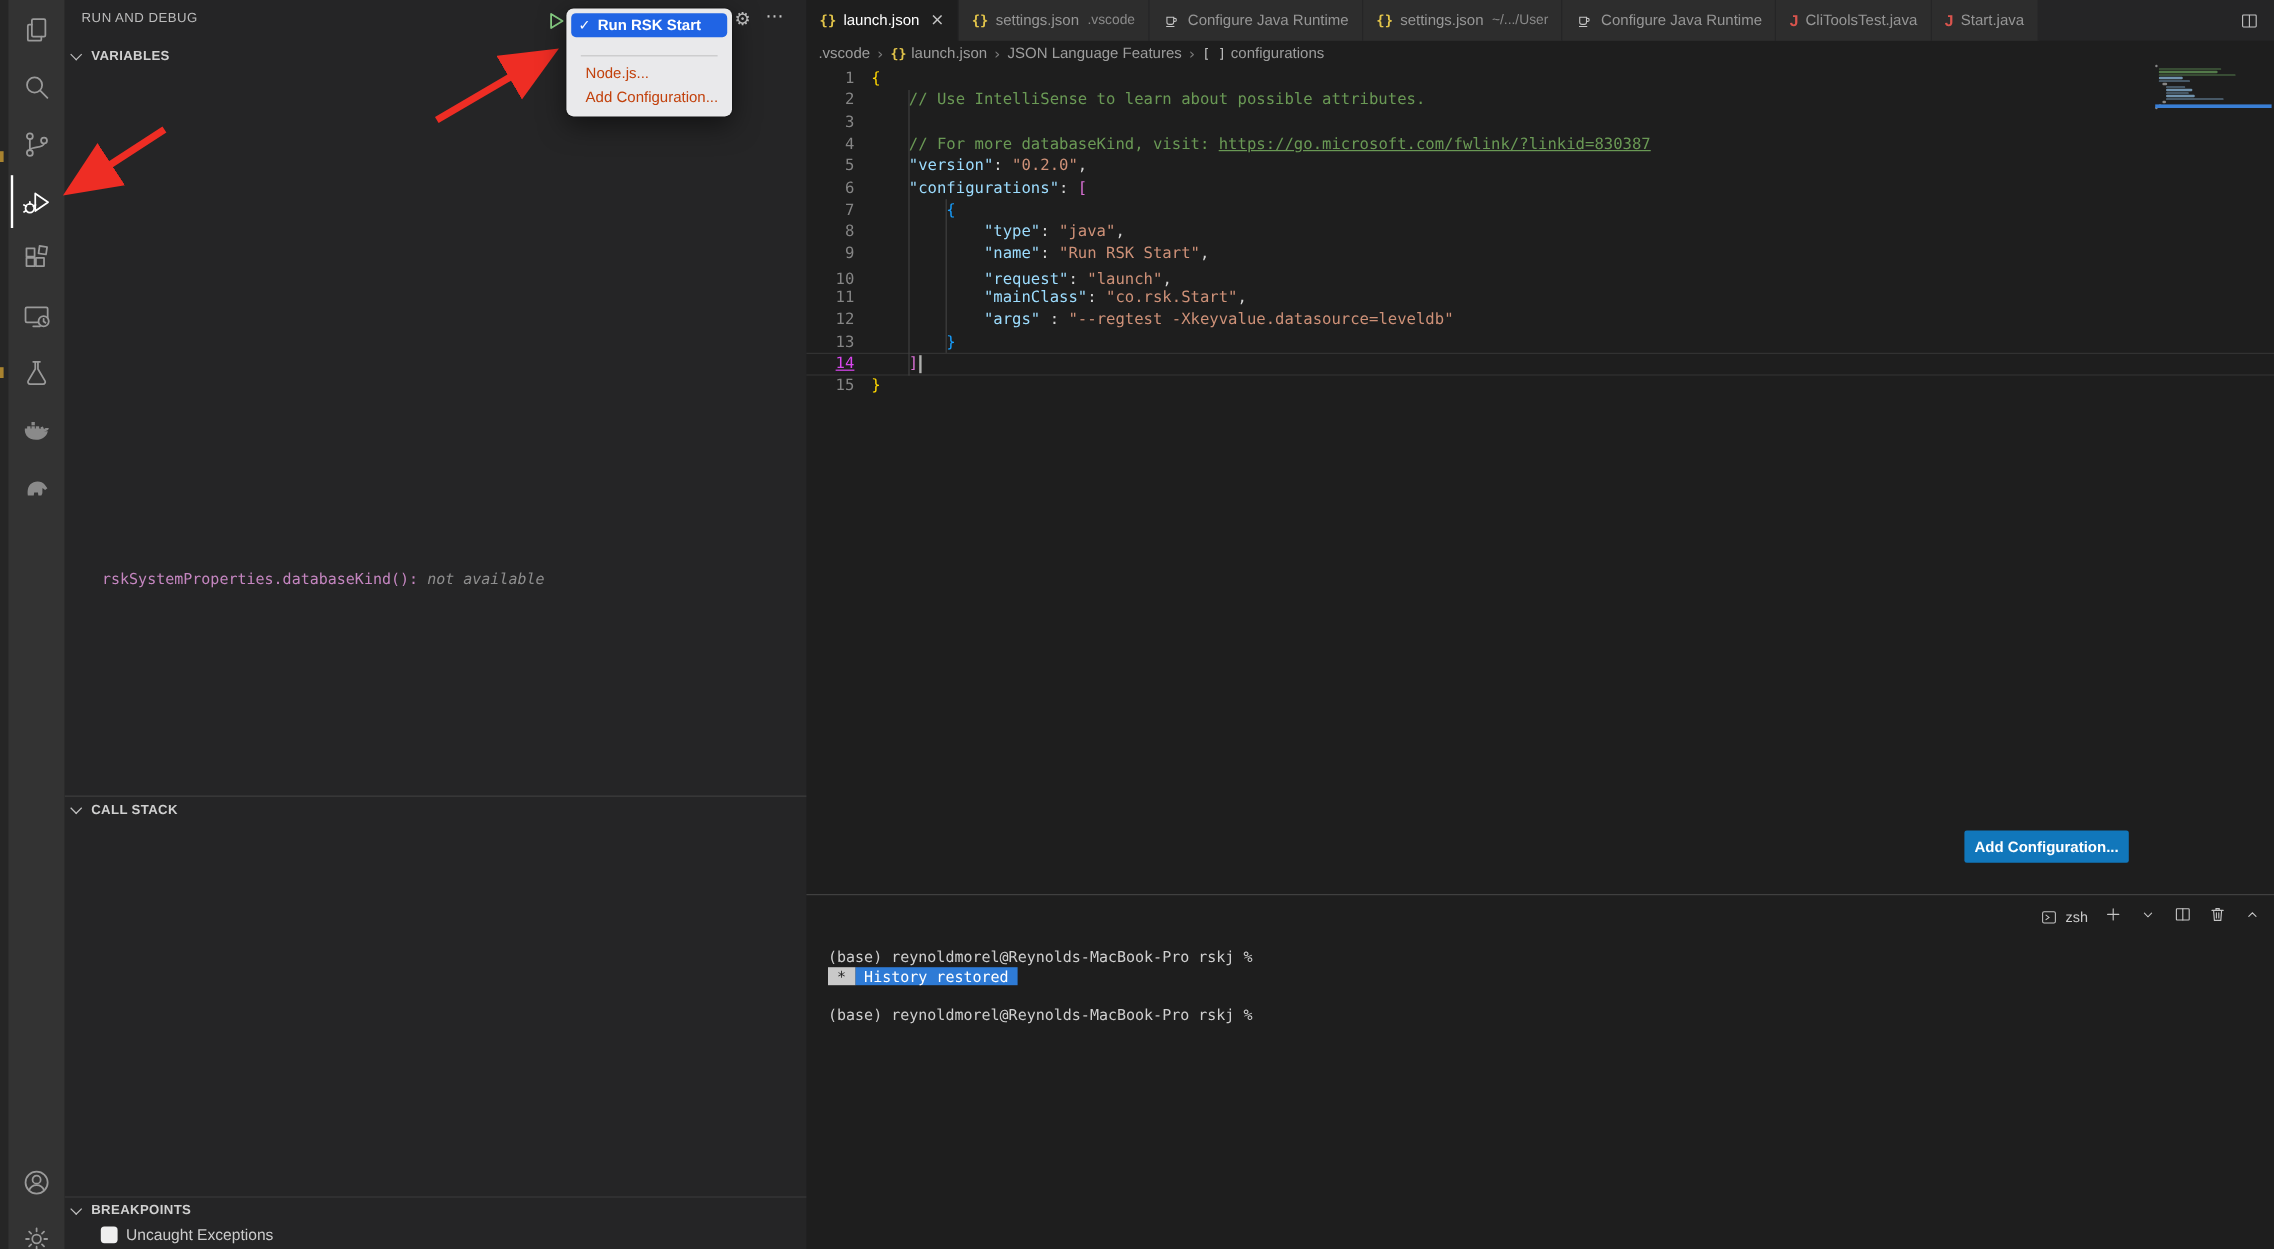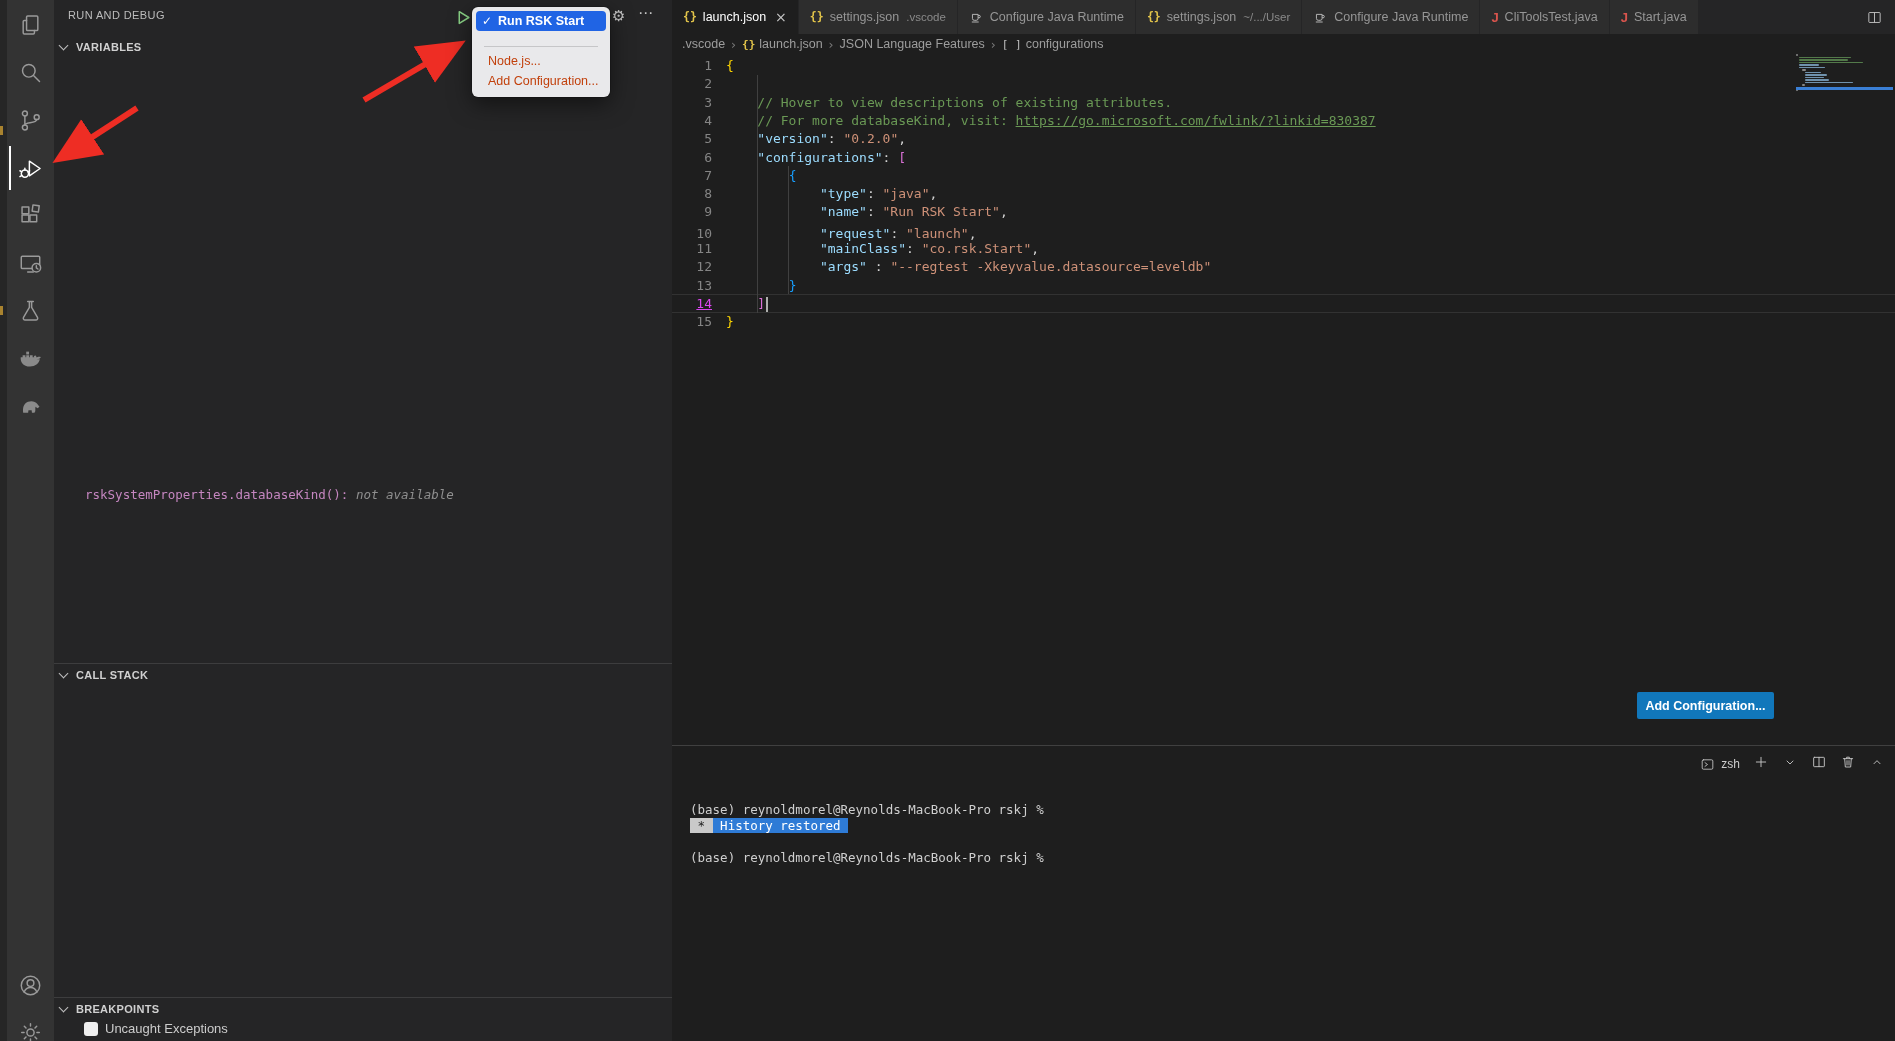--- a/index.html
+++ b/index.html
@@ -3,21 +3,21 @@
 <meta charset="utf-8">
 <style>
   * { margin:0; padding:0; box-sizing:border-box; }
   html,body { background:#111; }
   #app {
     position:relative; width:1895px; height:1041px; overflow:hidden;
     background:#1e1e1e; font-family:"Liberation Sans", sans-serif;
     color:#ccc;padding-left:36px; -webkit-user-select:none;
   }
   .abs { position:absolute; }
-  .mono { font-family:"DejaVu Sans Mono", monospace;margin-top:12px; }
+  .mono { font-family:"DejaVu Sans Mono", monospace; }
   .glyph { font-family:"DejaVu Sans", sans-serif; }
 
   
   #activity-bar { left:0; top:0; width:54px; height:1041px; background:#333333; }
   #activity-edge { left:0; top:0; width:7px; height:1041px; background:#262626; }
   .ab-item { position:absolute; left:10px; width:40px; height:40px; display:flex; align-items:center; justify-content:center; cursor:pointer; }
   .ab-item svg { width:27px; height:27px; stroke:#9a9a9a; fill:none; stroke-width:1.3; stroke-linecap:round; stroke-linejoin:round; }
   .ab-item.active svg { stroke:#ffffff; }
   .ab-item.active::before { content:""; position:absolute; left:-1px; top:-2px; width:2px; height:44px; background:#ffffff; }
   .ab-item .fillicon path, .ab-item .fillicon rect { fill:#8a8a8a; stroke:none; }
@@ -281,22 +281,22 @@
       <span>launch.json</span>
       <span class="bc-sep glyph">›</span>
       <span>JSON Language Features</span>
       <span class="bc-sep glyph">›</span>
       <span class="bc-array">[ ]</span>
       <span>configurations</span>
     </div>
 
   <div id="code" class="abs">
       <div class="code-line" style="top: 56px;"><span class="ln">1</span><span class="lc"><span class="tk-g">{</span></span></div>
-      <div class="code-line" style="top: 74.3px;"><span class="ln">2</span></div>
-      <div class="code-line" style="top: 92.6px;"><span class="ln">3</span><span class="lc"><span class="tk-cm">    // Hover to view descriptions of existing attributes.</span></span></div>
+      <div class="code-line" style="top: 74.3px;"><span class="ln">2</span><span class="lc"><span class="tk-cm">    // Use IntelliSense to learn about possible attributes.</span></span></div>
+      <div class="code-line" style="top: 92.6px;"><span class="ln">3</span></div>
       <div class="code-line" style="top: 110.9px;"><span class="ln">4</span><span class="lc"><span class="tk-cm">    // For more databaseKind, visit: </span><span class="tk-lnk">https://go.microsoft.com/fwlink/?linkid=830387</span></span></div>
       <div class="code-line" style="top: 129.2px;"><span class="ln">5</span><span class="lc"><span class="tk-pln">    </span><span class="tk-key">"version"</span><span class="tk-pln">: </span><span class="tk-str">"0.2.0"</span><span class="tk-pln">,</span></span></div>
       <div class="code-line" style="top: 147.5px;"><span class="ln">6</span><span class="lc"><span class="tk-pln">    </span><span class="tk-key">"configurations"</span><span class="tk-pln">: </span><span class="tk-p2">[</span></span></div>
       <div class="code-line" style="top: 165.8px;"><span class="ln">7</span><span class="lc"><span class="tk-pln">        </span><span class="tk-p3">{</span></span></div>
       <div class="code-line" style="top: 184.1px;"><span class="ln">8</span><span class="lc"><span class="tk-pln">            </span><span class="tk-key">"type"</span><span class="tk-pln">: </span><span class="tk-str">"java"</span><span class="tk-pln">,</span></span></div>
       <div class="code-line" style="top: 202.4px;"><span class="ln">9</span><span class="lc"><span class="tk-pln">            </span><span class="tk-key">"name"</span><span class="tk-pln">: </span><span class="tk-str">"Run RSK Start"</span><span class="tk-pln">,</span></span></div>
       <div class="code-line" style="top: 224px;"><span class="ln">10</span><span class="lc"><span class="tk-pln">            </span><span class="tk-key">"request"</span><span class="tk-pln">: </span><span class="tk-str">"launch"</span><span class="tk-pln">,</span></span></div>
       <div class="code-line" style="top: 239px;"><span class="ln">11</span><span class="lc"><span class="tk-pln">            </span><span class="tk-key">"mainClass"</span><span class="tk-pln">: </span><span class="tk-str">"co.rsk.Start"</span><span class="tk-pln">,</span></span></div>
       <div class="code-line" style="top: 257.3px;"><span class="ln">12</span><span class="lc"><span class="tk-pln">            </span><span class="tk-key">"args"</span><span class="tk-pln"> : </span><span class="tk-str">"--regtest -Xkeyvalue.datasource=leveldb"</span></span></div>
       <div class="code-line" style="top: 275.6px;"><span class="ln">13</span><span class="lc"><span class="tk-pln">        </span><span class="tk-p3">}</span></span></div>

